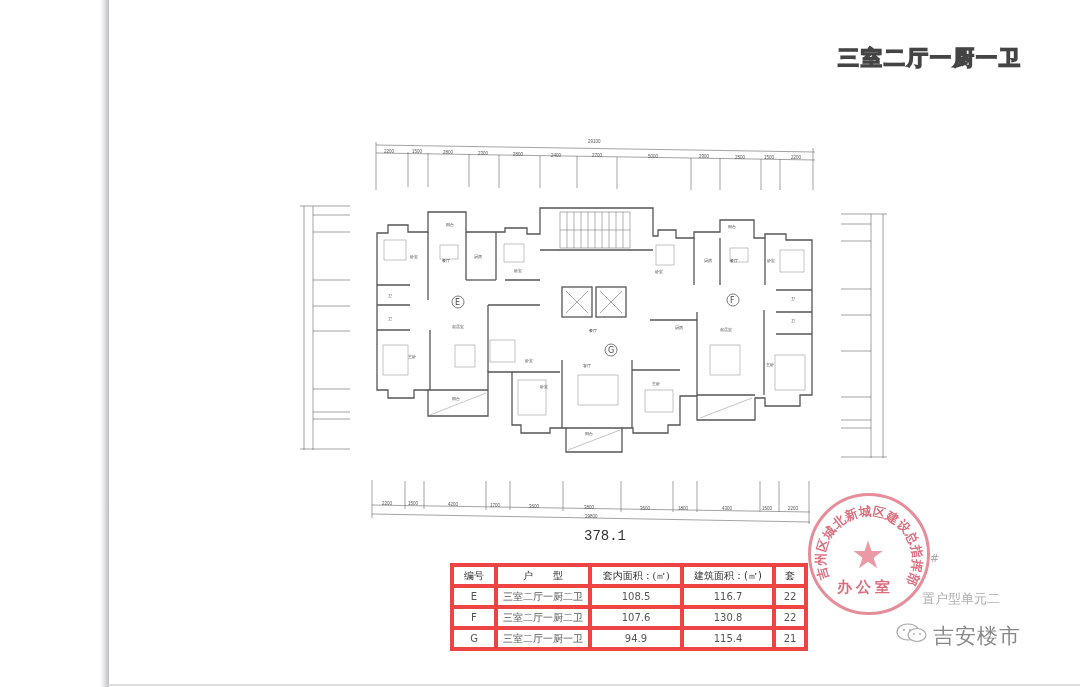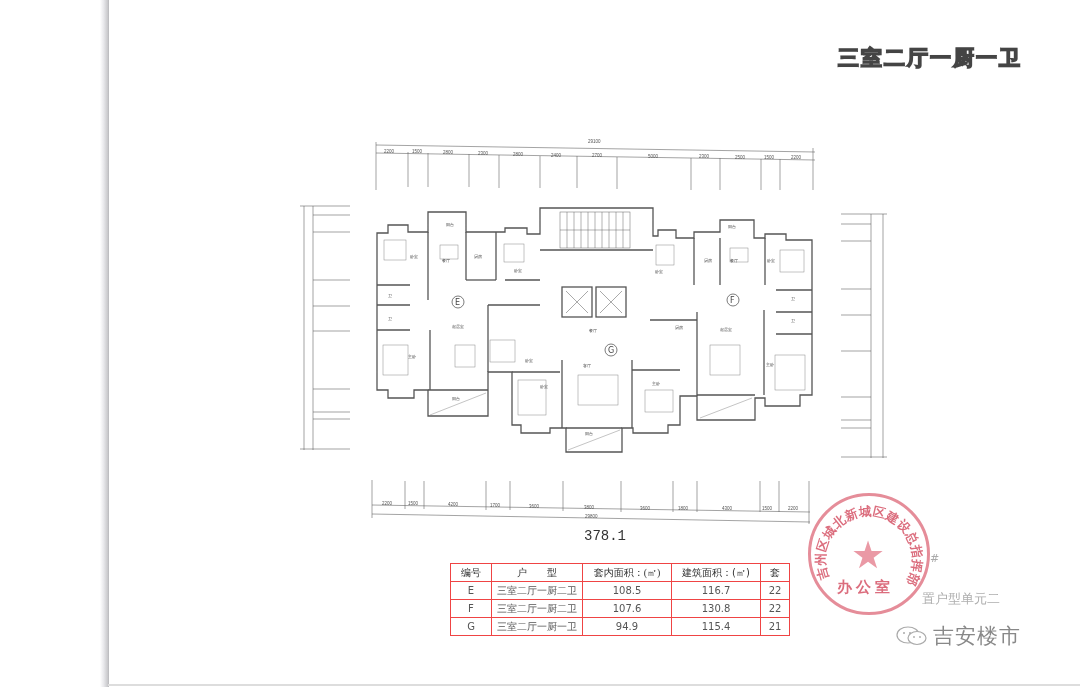--- a/index.html
+++ b/index.html
@@ -30,41 +30,41 @@
     font-family:Liberation Mono, monospace;
   }
   table.unit-table {
     position:absolute; left:450px; top:563px;
     border-collapse:collapse;
     font-size:10px; color:#555;
     font-family:"DejaVu Sans", sans-serif;
     background:#fff;
   }
   table.unit-table th, table.unit-table td {
-    border:1px solid #ef4444; padding:0 4px; height:17px; text-align:center; font-weight:normal;
+    border:4px solid #ef4444; padding:0 4px; height:17px; text-align:center; font-weight:normal;
   }
   table.unit-table th { color:#333; }
   .stamp {
     position:absolute; left:808px; top:493px; width:122px; height:122px;
     border:3px solid #e3818f; border-radius:50%; box-sizing:border-box;
     opacity:0.9;
   }
   .stamp-star {
     position:absolute; left:40px; top:40px; font-size:38px; color:#e88f9c; line-height:38px;
   }
   .stamp-bottom {
     position:absolute; left:26px; top:82px; font-size:15px; color:#d85e70; font-weight:bold; letter-spacing:4px;
   }
   .stamp-ring-text { position:absolute; left:0; top:0; }
   .ghost-text {
     position:absolute; left:922px; top:590px; font-size:13px; color:#999; opacity:0.8;
   }
   .ghost-hash { position:absolute; left:930px; top:552px; font-size:11px; color:#aaa; }
   .watermark {
-    position:absolute; left:895px; top:622px; display:flex; align-items:center; gap:4px;
+    position:absolute; left:895px; top:622px; display:flex; align-items:flex-start; gap:4px;
   }
   .wm-icon { width:34px; height:22px; }
   .wm-text { font-size:21px; color:#888; letter-spacing:1px; font-family:"DejaVu Sans", sans-serif; }
   .room-label { font-size:4px; fill:#444; font-family:"DejaVu Sans", sans-serif; }
   .dim-text { font-size:4.5px; fill:#555; font-family:"Liberation Sans", sans-serif; }
 </style>
 </head>
 <body>
 
 <div class="page-edge"></div>

